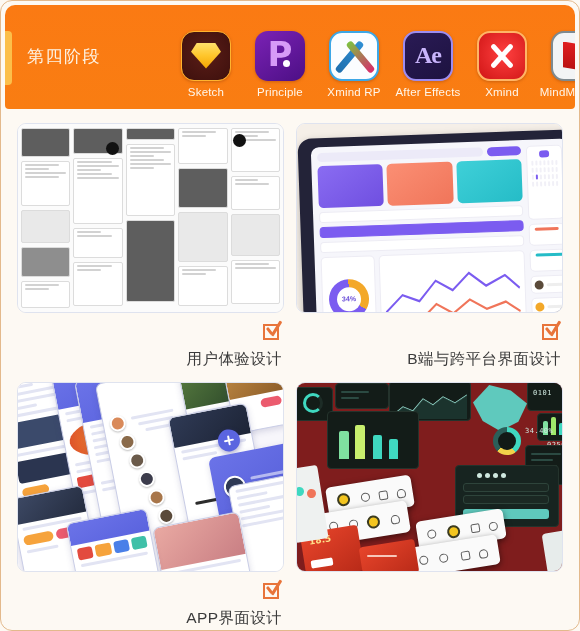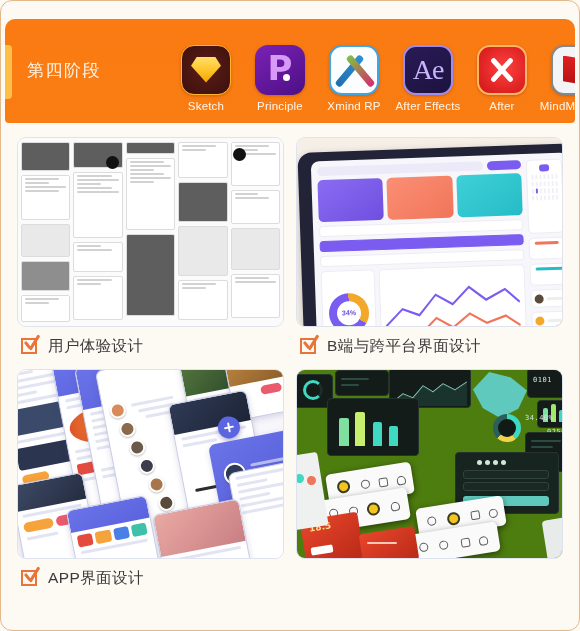--- a/index.html
+++ b/index.html
@@ -15,21 +15,21 @@
     background: #fdf9f3;
     border: 1px solid #e3b98c;
     border-radius: 12px;
     overflow: hidden;
   }
 
   
   .header {
     position: relative;
     height: 104px;
-    margin: 18px 4px 0 4px;
+    margin: 4px 4px 0 4px;
     background: linear-gradient(180deg,#fb7a13 0%, #f97d12 100%);
     border-radius: 10px 10px 4px 4px;
     display: flex;
     align-items: center;
     overflow: hidden;
   }
   .header-accent {
     position: absolute;
     left: 0; top: 26px;
     width: 7px; height: 54px;
@@ -110,21 +110,21 @@
     position: absolute; width: 7px; height: 7px; border-radius: 50%;
     background: #ffffff; left: 28px; top: 29px;
   }
   .x-left, .x-right {
     position: absolute; width: 7px; height: 38px; border-radius: 3px;
   }
   .x-left { background: linear-gradient(180deg,#2f8fd4 0%, #1f6fae 100%); transform: rotate(40deg); left: 15px; top: 5px; }
   .x-right { background: linear-gradient(180deg,#7dc242 0%, #d92b6b 100%); transform: rotate(-40deg); left: 26px; top: 5px; }
   .ae-txt {
     font-family: "Liberation Serif", serif;
-    font-size: 28px; font-weight: normal; color: #c8b4fb; letter-spacing: -1px;
+    font-size: 24px; font-weight: bold; color: #c8b4fb; letter-spacing: -1px;
   }
   .xm-x {
     position: relative; width: 34px; height: 34px;
   }
   .xm-x::before, .xm-x::after {
     content:''; position: absolute; left: 50%; top: 2px;
     width: 5px; height: 30px; background: #fff; border-radius: 3px;
   }
   .xm-x::before { transform: translateX(-50%) rotate(42deg); }
   .xm-x::after  { transform: translateX(-50%) rotate(-42deg); }
@@ -147,25 +147,26 @@
   .cell { display: flex; flex-direction: column; }
   .thumb {
     height: 190px;
     border-radius: 9px;
     border: 1px solid #dfe3ef;
     background: #fdf9f3;
     overflow: hidden;
     position: relative;
   }
   .caption {
-    display: flex; align-items: flex-start; gap: 8px;
+    display: flex; align-items: flex-end; gap: 8px;
     padding: 9px 2px 6px 4px;
     font-size: 15.5px;
     color: #3b3b3b;
     letter-spacing: .4px;
+    flex-direction: column;
   }
   .chk {
     width: 19px; height: 19px; position: relative; flex: 0 0 auto;
   }
   .chk-box {
     position: absolute; left: 0; top: 2px;
     width: 16px; height: 16px;
     border: 2px solid #e8743a;
   }
   .chk-tick {
@@ -239,21 +240,21 @@
     background: conic-gradient(#f3a829 0 34%, #7b5cf0 34% 100%);
     position: relative; display:flex; align-items:center; justify-content:center;
   }
   .donut::after {
     content:''; position:absolute; width: 24px; height:24px; border-radius:50%; background:#fff;
   }
   .donut-lbl { position: relative; z-index:2; font-size: 7px; font-weight: bold; color:#6b4fd8; }
   .chartbox { flex:1; background:#fff; border:1px solid #edecf4; border-radius:5px; position:relative; overflow:hidden; }
 
   
-  .ui4 { position:absolute; inset:0; background:#4d7c0f; overflow:hidden; }
+  .ui4 { position:absolute; inset:0; background:#7f1d1d; overflow:hidden; }
   .d-panel { position:absolute; background:#131c18; border:1px solid #24332c; border-radius:4px; }
   .d-bar { position:absolute; border-radius: 2px 2px 0 0; }
   .d-map {
     position:absolute; background:#5fc9bd;
     clip-path: polygon(30% 0,70% 12%,100% 40%,84% 80%,50% 100%,18% 78%,0 38%);
   }
   .d-donut { position:absolute; border-radius:50%;
     background: conic-gradient(#3fd8c0 0 40%, #f2d24a 40% 62%, #2b5f59 62% 100%); }
   .d-donut::after { content:''; position:absolute; inset:5px; border-radius:50%; background:#121a16; }
   .d-card { position:absolute; background:#fafafa; border-radius:5px; box-shadow:0 2px 6px rgba(0,0,0,.5); }
@@ -306,21 +307,21 @@
         <div class="app-icon ic-ae">
           <span class="ae-txt">Ae</span>
         </div>
         <div class="app-label">After Effects</div>
       </div>
 
       <div class="app">
         <div class="app-icon ic-xmind">
           <span class="xm-x"></span>
         </div>
-        <div class="app-label">After</div>
+        <div class="app-label">Xmind</div>
       </div>
 
       <div class="app">
         <div class="app-icon ic-mind">
           <span class="mm-art">
               <span class="mm-red"></span>
             </span>
         </div>
         <div class="app-label">MindManager</div>
       </div>

